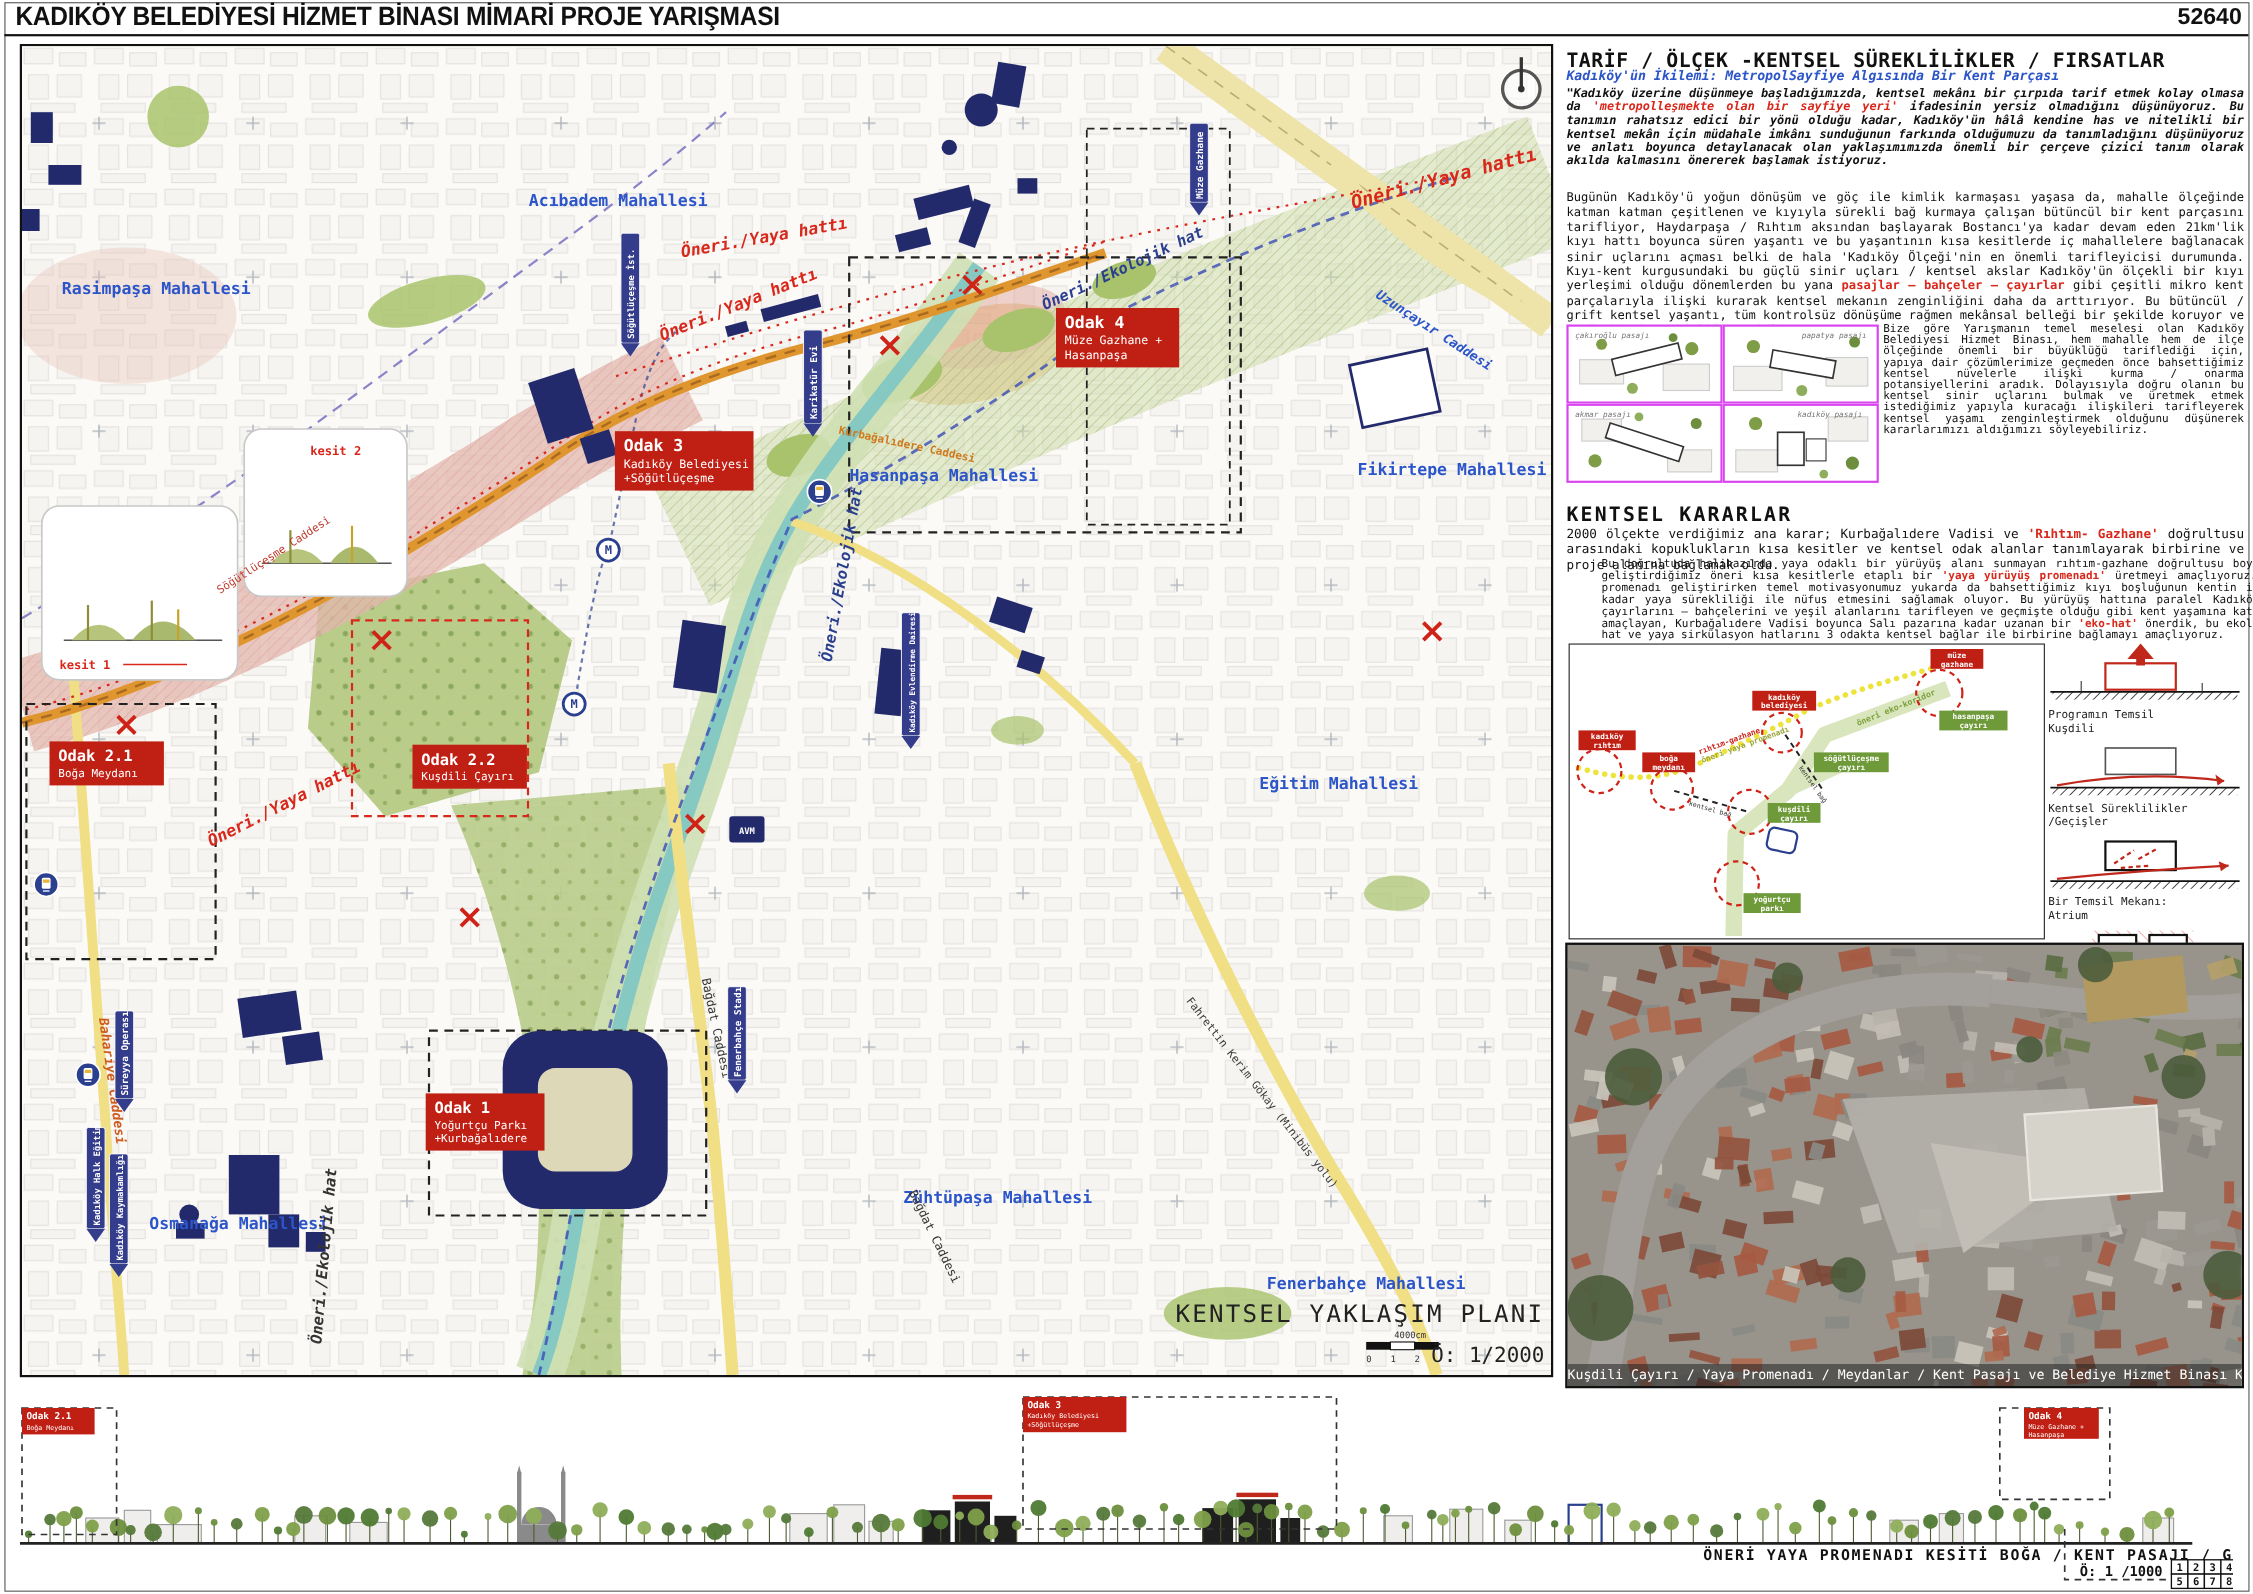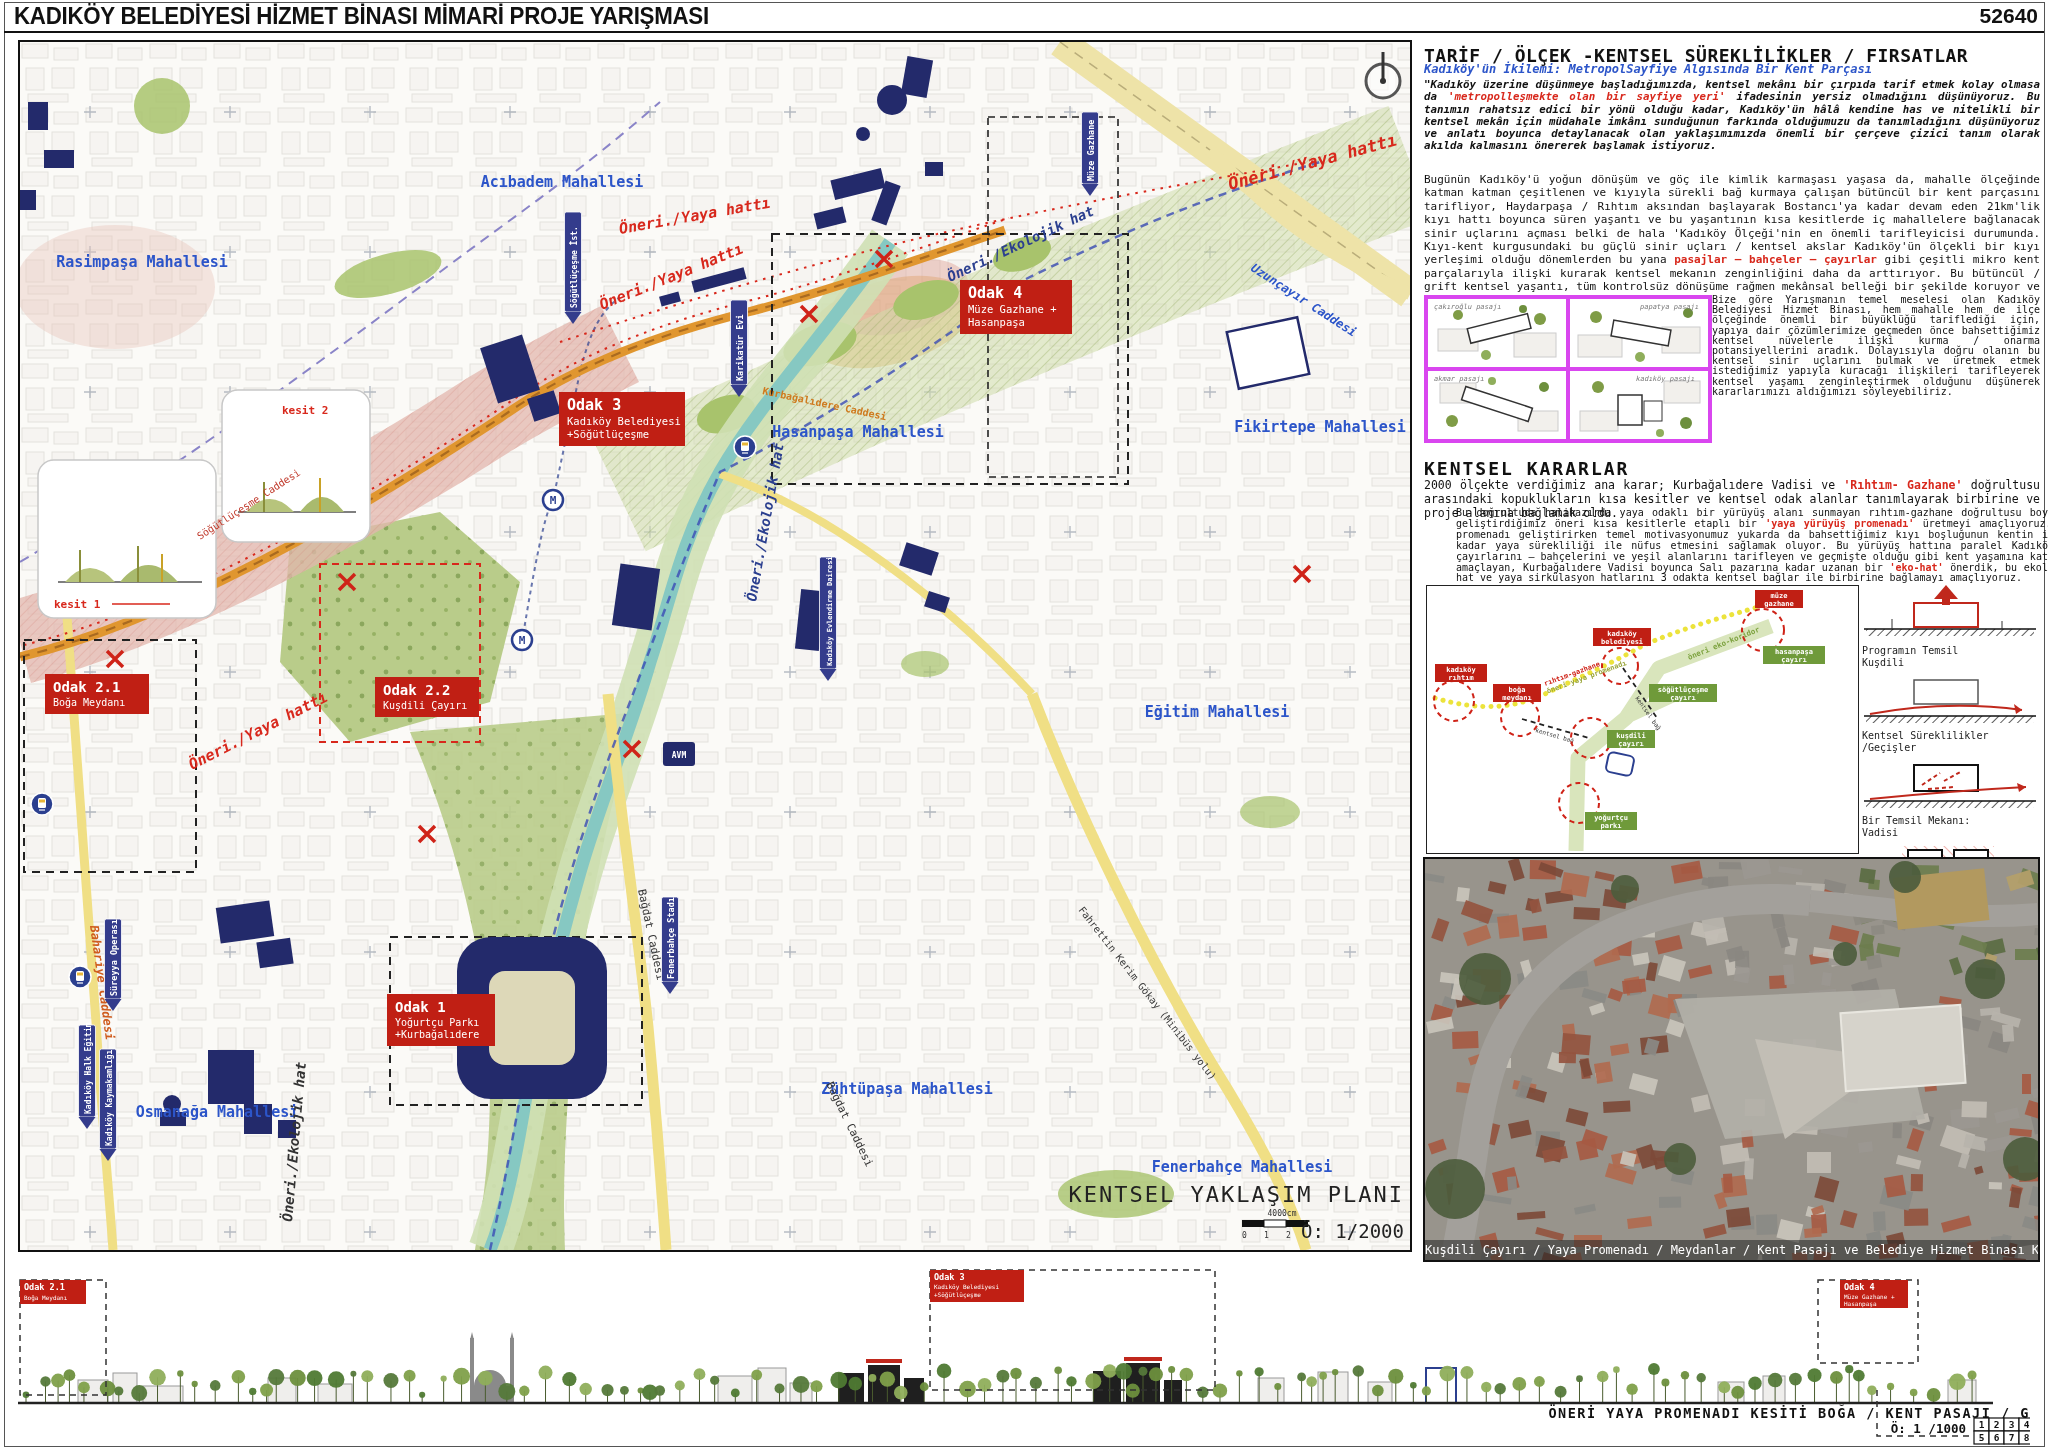--- a/index.html
+++ b/index.html
@@ -15,21 +15,21 @@
   #map-wrap{position:absolute;left:18px;top:40px;width:1394px;height:1212px;border:2px solid #111;background:#fbfaf7;box-sizing:border-box;}
   
   #panel{position:absolute;left:1424px;top:40px;width:616px;height:1222px;}
   .h-black{font-size:18px;font-weight:bold;letter-spacing:.5px;}
   .h-red{color:#d8281c;}
   .sub-blue{color:#2c55c9;font-style:italic;font-weight:bold;font-size:12px;}
   .para{ text-align:justify; }
   .red{color:#d8281c;font-weight:bold;}
   .abs{position:absolute;}
   
-  .pasaj{position:absolute;width:138px;height:68px;background:#fff;border:4px solid #d946ef;}
+  .pasaj{position:absolute;width:138px;height:68px;background:#fff;border:2px solid #d946ef;}
   
   #diagram-box{position:absolute;left:2px;top:545px;width:431px;height:267px;border:1px solid #222;background:#fff;}
   
   .sk-cap{font-size:10px;line-height:11.5px;color:#222;}
   
   #photo{position:absolute;left:1423px;top:857px;width:617px;height:405px;border:2px solid #111;box-sizing:border-box;background:#98948c;overflow:hidden;}
   #photo-caption{position:absolute;left:0;right:0;bottom:0;height:20px;background:rgba(35,35,35,.55);
      color:#fff;font-size:12px;line-height:20px;text-align:right;padding-right:8px;white-space:nowrap;}
   
   #strip{position:absolute;left:18px;top:1268px;width:2012px;height:178px;}
@@ -532,21 +532,21 @@
       </svg>
       <div class="sk-cap"><span>Kentsel Süreklilikler</span><br><span>/Geçişler</span></div>
       <svg width="178" height="52" style="margin-top:6px">
         <rect x="4" y="42" width="168" height="7" fill="url(#shatch)"></rect>
           <line x1="2" y1="42" x2="174" y2="42" stroke="#111" stroke-width="1.5"></line>
         <rect x="52" y="6" width="64" height="26" fill="#fff" stroke="#111" stroke-width="2"></rect>
         <path d="M 60,26 L 78,14 M 82,22 L 100,12 M 66,30 L 92,28" stroke="#c0281c" stroke-width="2" stroke-dasharray="4,3" fill="none"></path>
         <path d="M 8,40 Q 88,32 164,28" stroke="#c0281c" stroke-width="2" fill="none"></path>
           <polygon points="164,28 155,24 157,33" fill="#c0281c"></polygon>
       </svg>
-      <div class="sk-cap"><span>Bir Temsil Mekanı:</span><br><span>Vadisi</span></div>
+      <div class="sk-cap"><span>Bir Temsil Mekanı:</span><br><span>Atrium</span></div>
       <svg width="178" height="50" style="margin-top:6px">
         <rect x="40" y="2" width="92" height="36" fill="url(#shatchr)" opacity=".7"></rect>
         <rect x="4" y="40" width="168" height="7" fill="url(#shatch)"></rect>
           <line x1="2" y1="40" x2="174" y2="40" stroke="#111" stroke-width="1.5"></line>
         <rect x="46" y="6" width="34" height="28" fill="#fff" stroke="#111" stroke-width="2"></rect>
         <rect x="92" y="6" width="34" height="28" fill="#fff" stroke="#111" stroke-width="2"></rect>
         <path d="M 6,44 Q 85,32 168,38" stroke="#c0281c" stroke-width="2" fill="none"></path>
           <polygon points="168,38 159,33 161,43" fill="#c0281c"></polygon>
       </svg>
       <div class="sk-cap"><span>Kentsel Diyalog</span><br><span>/Pasaj ve Zemin Hareketleri</span></div>

